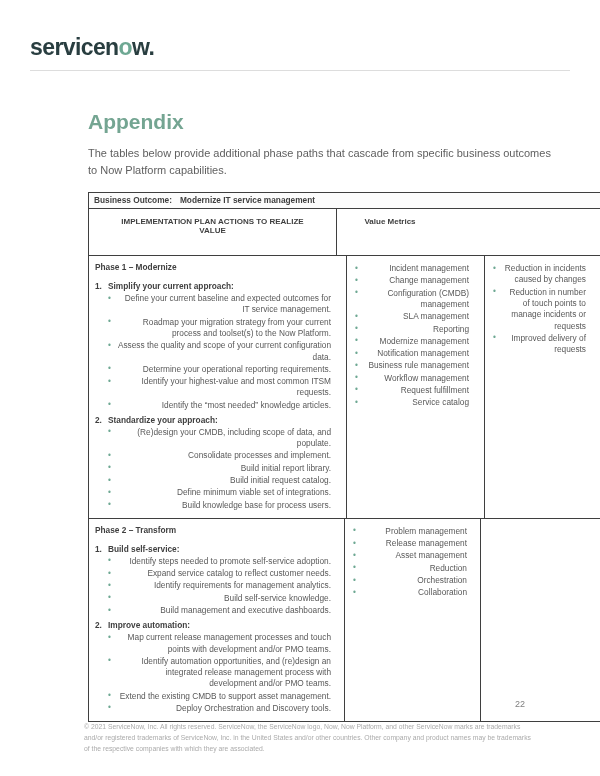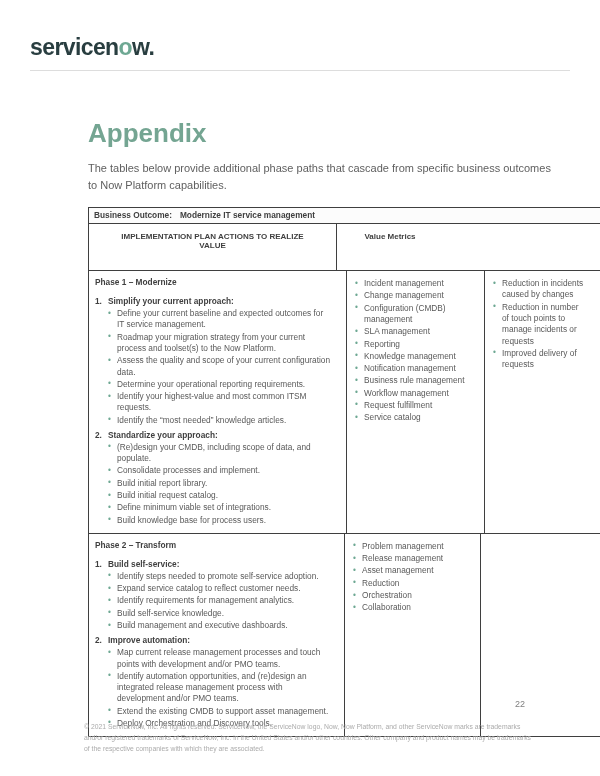--- a/index.html
+++ b/index.html
@@ -13,21 +13,21 @@
 
   .logo { position:absolute; left:30px; top:34px; font-size:23px; font-weight:bold;
           letter-spacing:-0.6px; color:var(--logonavy); }
   .logo .logo-o { color:var(--accent); }
 
   .header-rule { position:absolute; left:30px; top:70px; width:540px; height:0;
                  border-top:1px solid #dddddd; }
 
   .content { position:absolute; left:88px; top:106px; width:482px; }
 
-  .page-title { margin:12px 0 11px 0; font-size:26px; font-weight:bold; color:var(--headinggreen); }
+  .page-title { margin:4px 0 11px 0; font-size:21px; font-weight:bold; color:var(--headinggreen); }
 
   .intro { margin:0 0 13px 0; max-width:466px; font-size:11px; line-height:1.55; color:#5f5f5f; }
 
   .outcome-table { width:564px; border:1.5px solid #3f3f3f; box-sizing:border-box;
                    font-size:8.3px; color:#595959; }
 
   .outcome-bar { border-bottom:1.2px solid #3f3f3f; padding:2px 5px 3px 5px;
                  font-weight:bold; color:#3f3f3f; background:#fcfcfc; }
   .outcome-value { margin-left:8px; }
 
@@ -45,21 +45,21 @@
   .header-row .c2 { padding-left:8px; padding-right:14px; line-height:1.45; }
 
   .phase1-row { min-height:236px;gap:10px; }
   .phase2-row { min-height:190px;gap:8px; }
 
   .phase-title { font-weight:bold; color:#3f3f3f; margin:1px 0 9px 1px; }
 
   .group-head { display:flex; font-weight:bold; color:#3f3f3f; margin:4px 0 2px 1px; }
   .group-num { width:13px; flex:none; }
 
-  ul.bullets { margin:0; padding:0; list-style:none; line-height:1.36; }
+  ul.bullets { margin:0; padding:0; list-style:none; line-height:1.36;text-align:right; }
   ul.bullets li { position:relative; padding-left:9px; margin:0 0 1px 0; }
   ul.bullets li::before { content:"\2022"; position:absolute; left:0; top:-0.5px;
                           color:var(--accent); }
   .c1 ul.bullets { padding-left:14px; }
   .c2 ul.bullets, .c3 ul.bullets { padding:2px 0 0 3px; }
 
   .page-number { position:absolute; left:505px; top:699px; width:30px; text-align:center;
                  font-size:9px; color:#808080; }
 
   .footer-legal { position:absolute; left:84px; top:721px; width:447px;
@@ -121,21 +121,21 @@
             </ul>
         </div>
       </div>
       <div class="cell c2">
         <ul class="bullets">
             <li>Incident management</li>
             <li>Change management</li>
             <li>Configuration (CMDB) management</li>
             <li>SLA management</li>
             <li>Reporting</li>
-            <li>Knowledge management</li>
+            <li>Modernize management</li>
             <li>Notification management</li>
             <li>Business rule management</li>
             <li>Workflow management</li>
             <li>Request fulfillment</li>
             <li>Service catalog</li>
           </ul>
       </div>
       <div class="cell c3">
         <ul class="bullets">
             <li>Reduction in incidents caused by changes</li>

